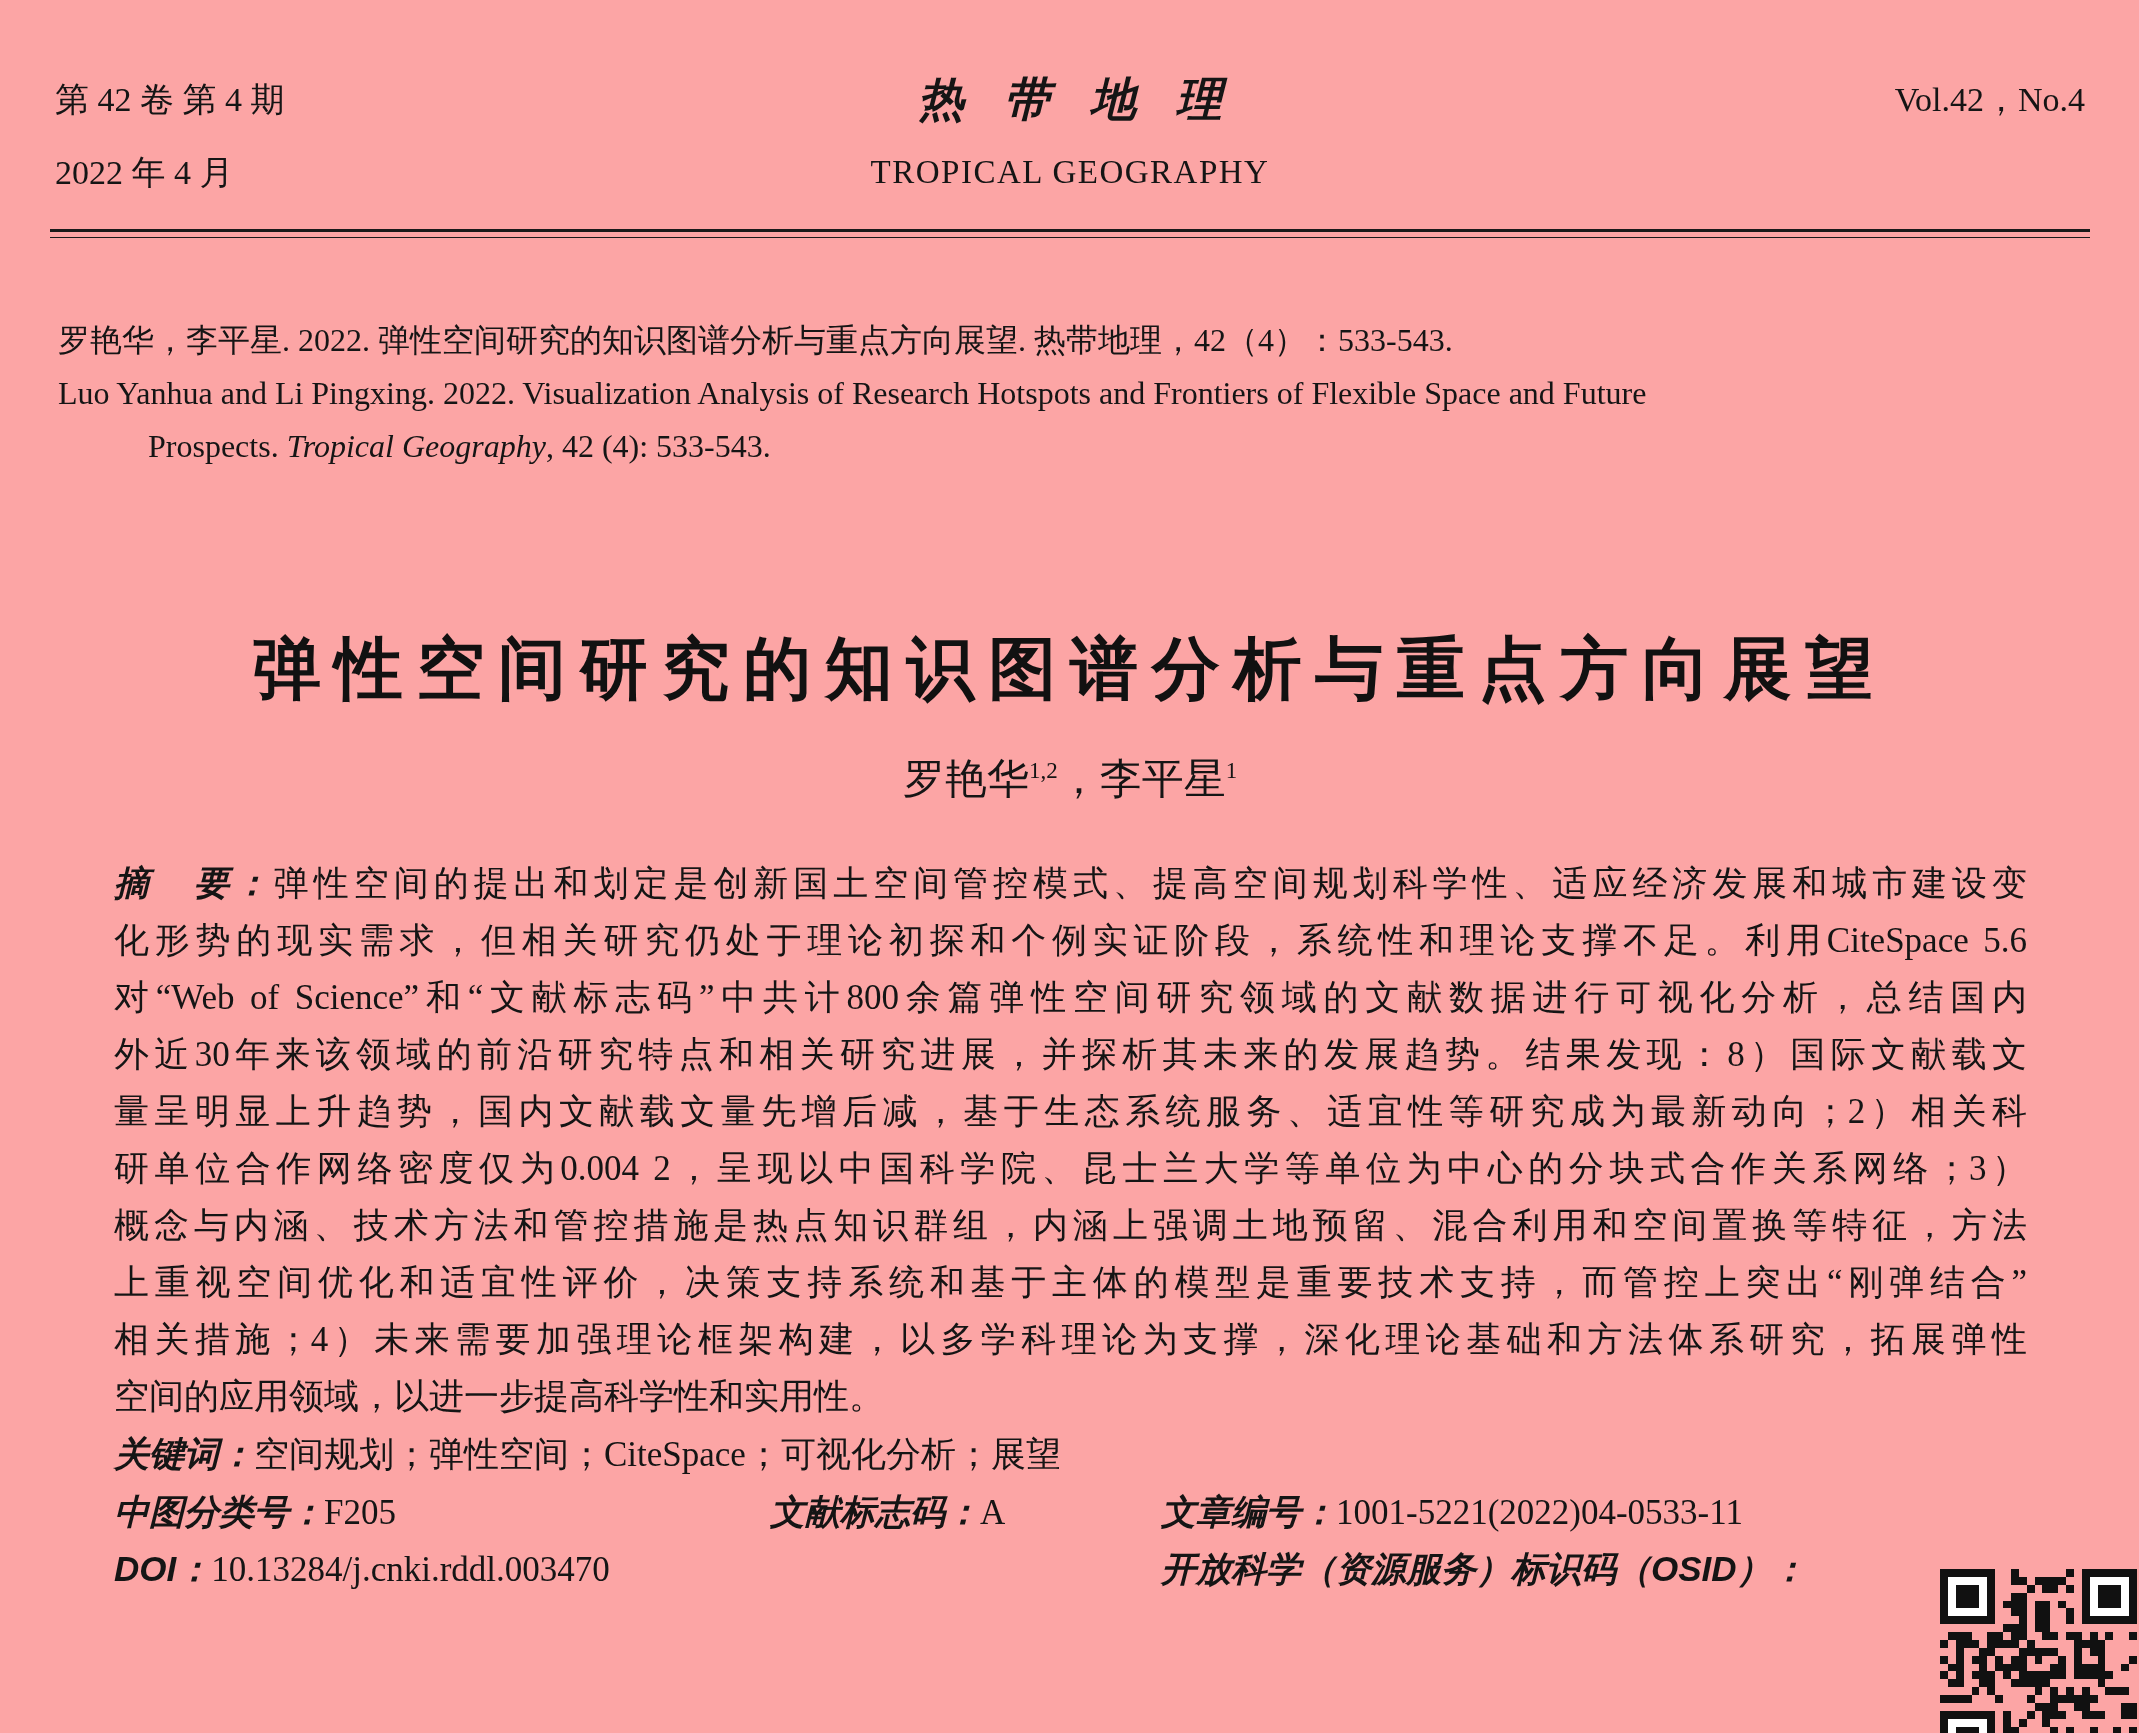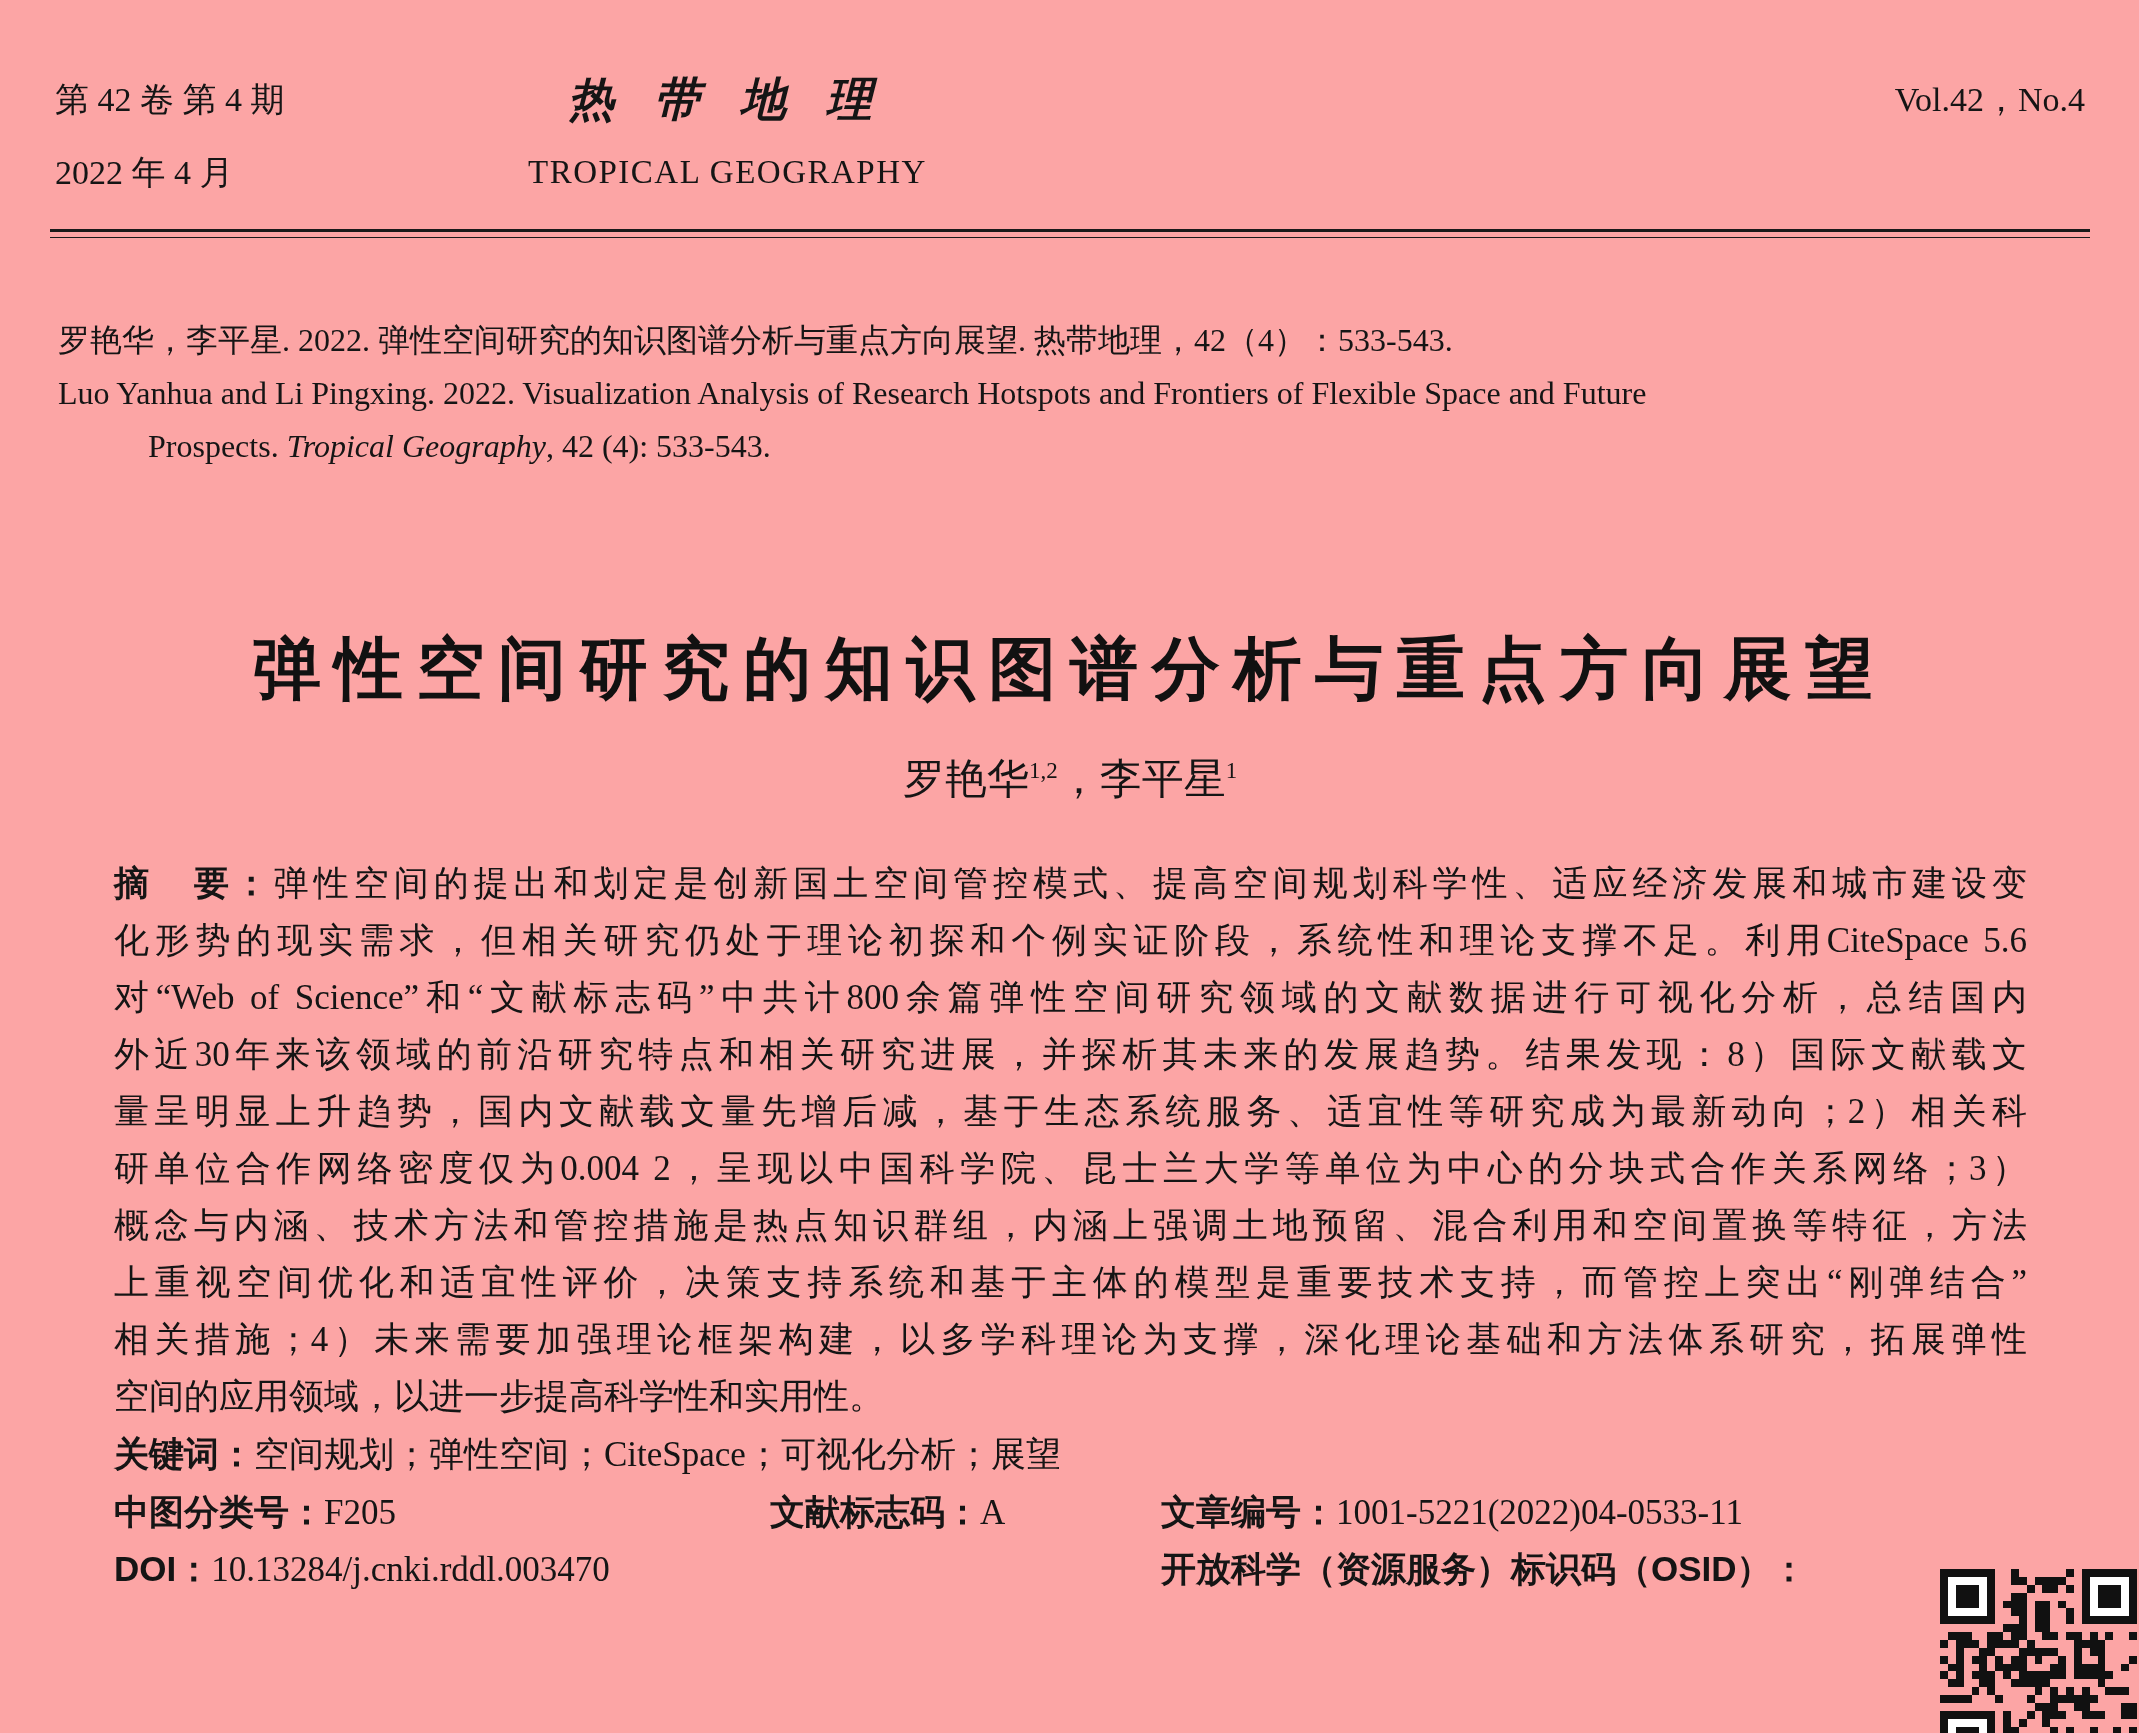--- a/index.html
+++ b/index.html
@@ -15,21 +15,21 @@
   
   .masthead {
     display: grid;
     grid-template-columns: 473px 1fr 473px;
     padding: 63px 55px 0 55px;
     align-items: start;
   }
   .mh-col { font-size: 34px; line-height: 73px; }
   .mh-left  { text-align: left; }
   .mh-right { text-align: right; }
-  .mh-center { text-align: left; }
+  .mh-center { text-align: center; }
   .journal-cn {
     font-size: 46px;
     font-weight: 700;
     letter-spacing: 40px;
     line-height: 73px;
     margin-left: 40px; 
     font-style: italic;
   }
   .journal-en {
     font-size: 33px;
@@ -78,20 +78,21 @@
     font-size: 35px;
   }
   .a-line {
     line-height: 57px;
     text-align: justify;
   }
   .a-line.just { text-align-last: justify; }
   .label {
     font-family: "Liberation Sans", "DejaVu Sans", sans-serif;
     font-weight: 700;
+    font-style: italic;
   }
   .meta-row { position: relative; height: 57px; }
   .meta-row .m { position: absolute; top: 0; white-space: nowrap; }
   .m1 { left: 0; }
   .m2 { left: 656px; }
   .m3 { left: 1047px; }
   
   .qr {
     position: absolute;
     left: 1940px;

